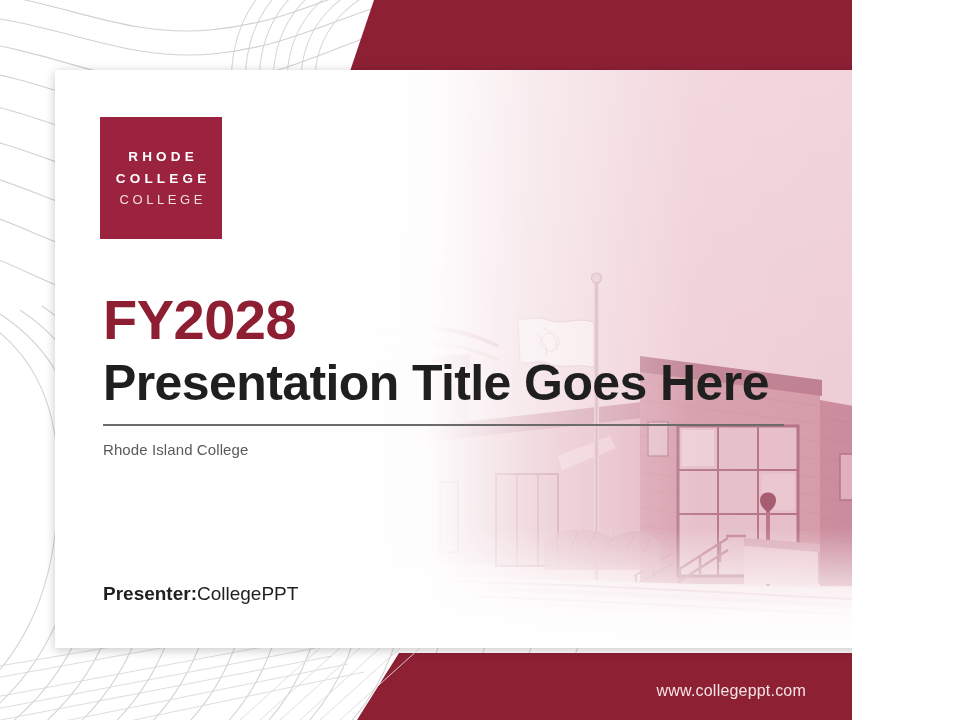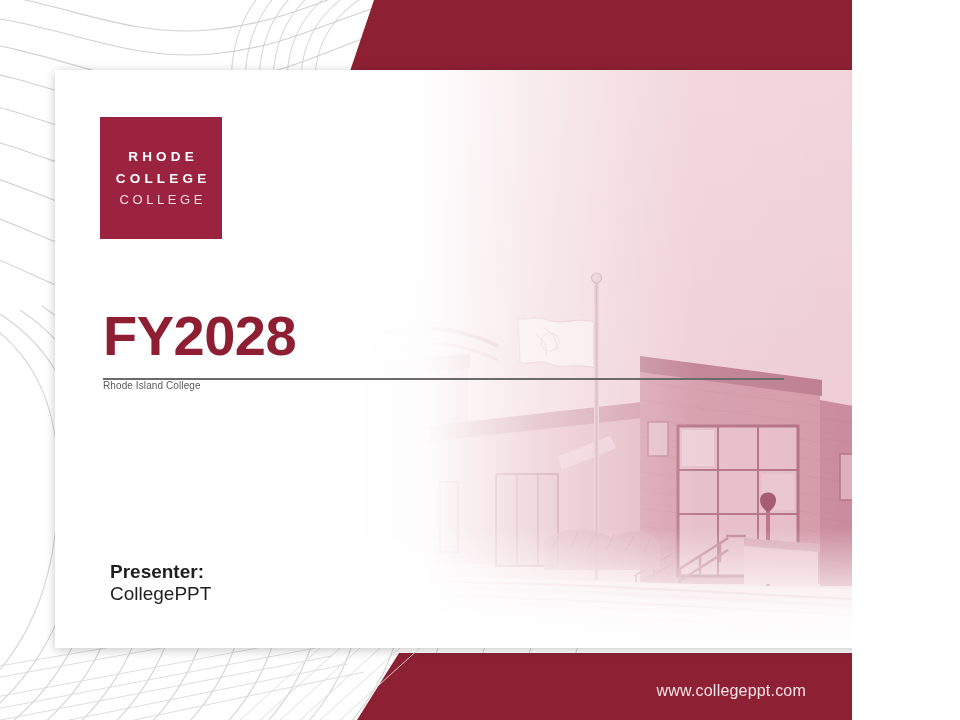--- a/index.html
+++ b/index.html
@@ -110,60 +110,61 @@
     top: 222px;
     width: 760px;
   }
   #fy {
     font-family: "Liberation Sans", sans-serif;
     font-weight: 700;
     font-size: 56px;
     line-height: 1.0;
     color: #8e1f33;
     letter-spacing: -0.5px;
-    margin: 16px 0 8px 0;
+    margin: 0 0 8px 0;
   }
   #maintitle {
     font-family: "Liberation Sans", sans-serif;
     font-weight: 700;
     font-size: 50px;
     line-height: 1.08;
     color: #1f1f1f;
     letter-spacing: -0.6px;
     margin: 0;
     white-space: nowrap;
   }
   #rule {
     margin-top: 14px;
     width: 681px;
     height: 2px;
     background: #6b6b6b;
   }
   #subtitle {
+    margin-top: 15px;
     font-family: "Liberation Sans", sans-serif;
     font-weight: 400;
-    font-size: 10px;
+    font-size: 15px;
     color: #5a5a5a;
     letter-spacing: 0.1px;
   }
 
   
   #presenter-row {
     position: absolute;
     left: 48px;
     bottom: 43px;
     display: flex;
     align-items: baseline;
     font-size: 19px;
     color: #1f1f1f;
     white-space: nowrap;
   }
-  .meta-group { display: flex; align-items: baseline; flex-direction: column; }
+  .meta-group { display: flex; align-items: baseline; }
   .meta-label { font-weight: 700; }
-  .meta-value { font-weight: 400; margin-left: 7px; }
+  .meta-value { font-weight: 400; }
   .meta-gap { width: 47px; }
 
   
   #footer-url {
     position: absolute;
     right: 46px;
     bottom: 20px;
     color: #f4e3e7;
     font-family: "Liberation Sans", sans-serif;
     font-size: 16px;
@@ -422,20 +423,21 @@
     </div>
 
     <div id="logo">
       <div class="logo-line logo-l1">RHODE</div>
       <div class="logo-line logo-l2">COLLEGE</div>
       <div class="logo-line logo-l3">COLLEGE</div>
     </div>
 
     <div id="headline">
       <div id="fy">FY2028</div>
+      <div id="maintitle">Presentation Title Goes Here</div>
       <div id="rule"></div>
       <div id="subtitle">Rhode Island College</div>
     </div>
 
     <div id="presenter-row">
       <div class="meta-group">
         <span class="meta-label">Presenter:</span>
         <span class="meta-value">CollegePPT</span>
       </div>
       <div class="meta-gap"></div>

